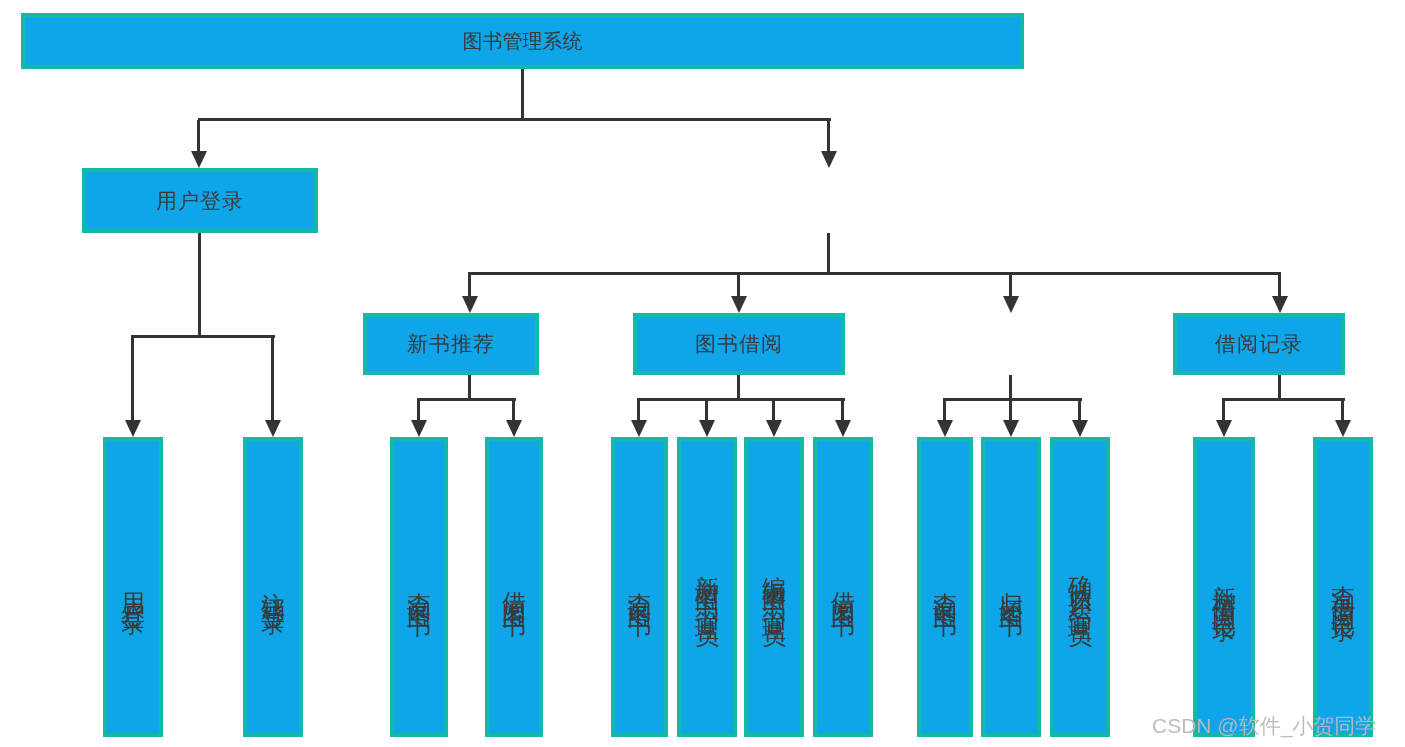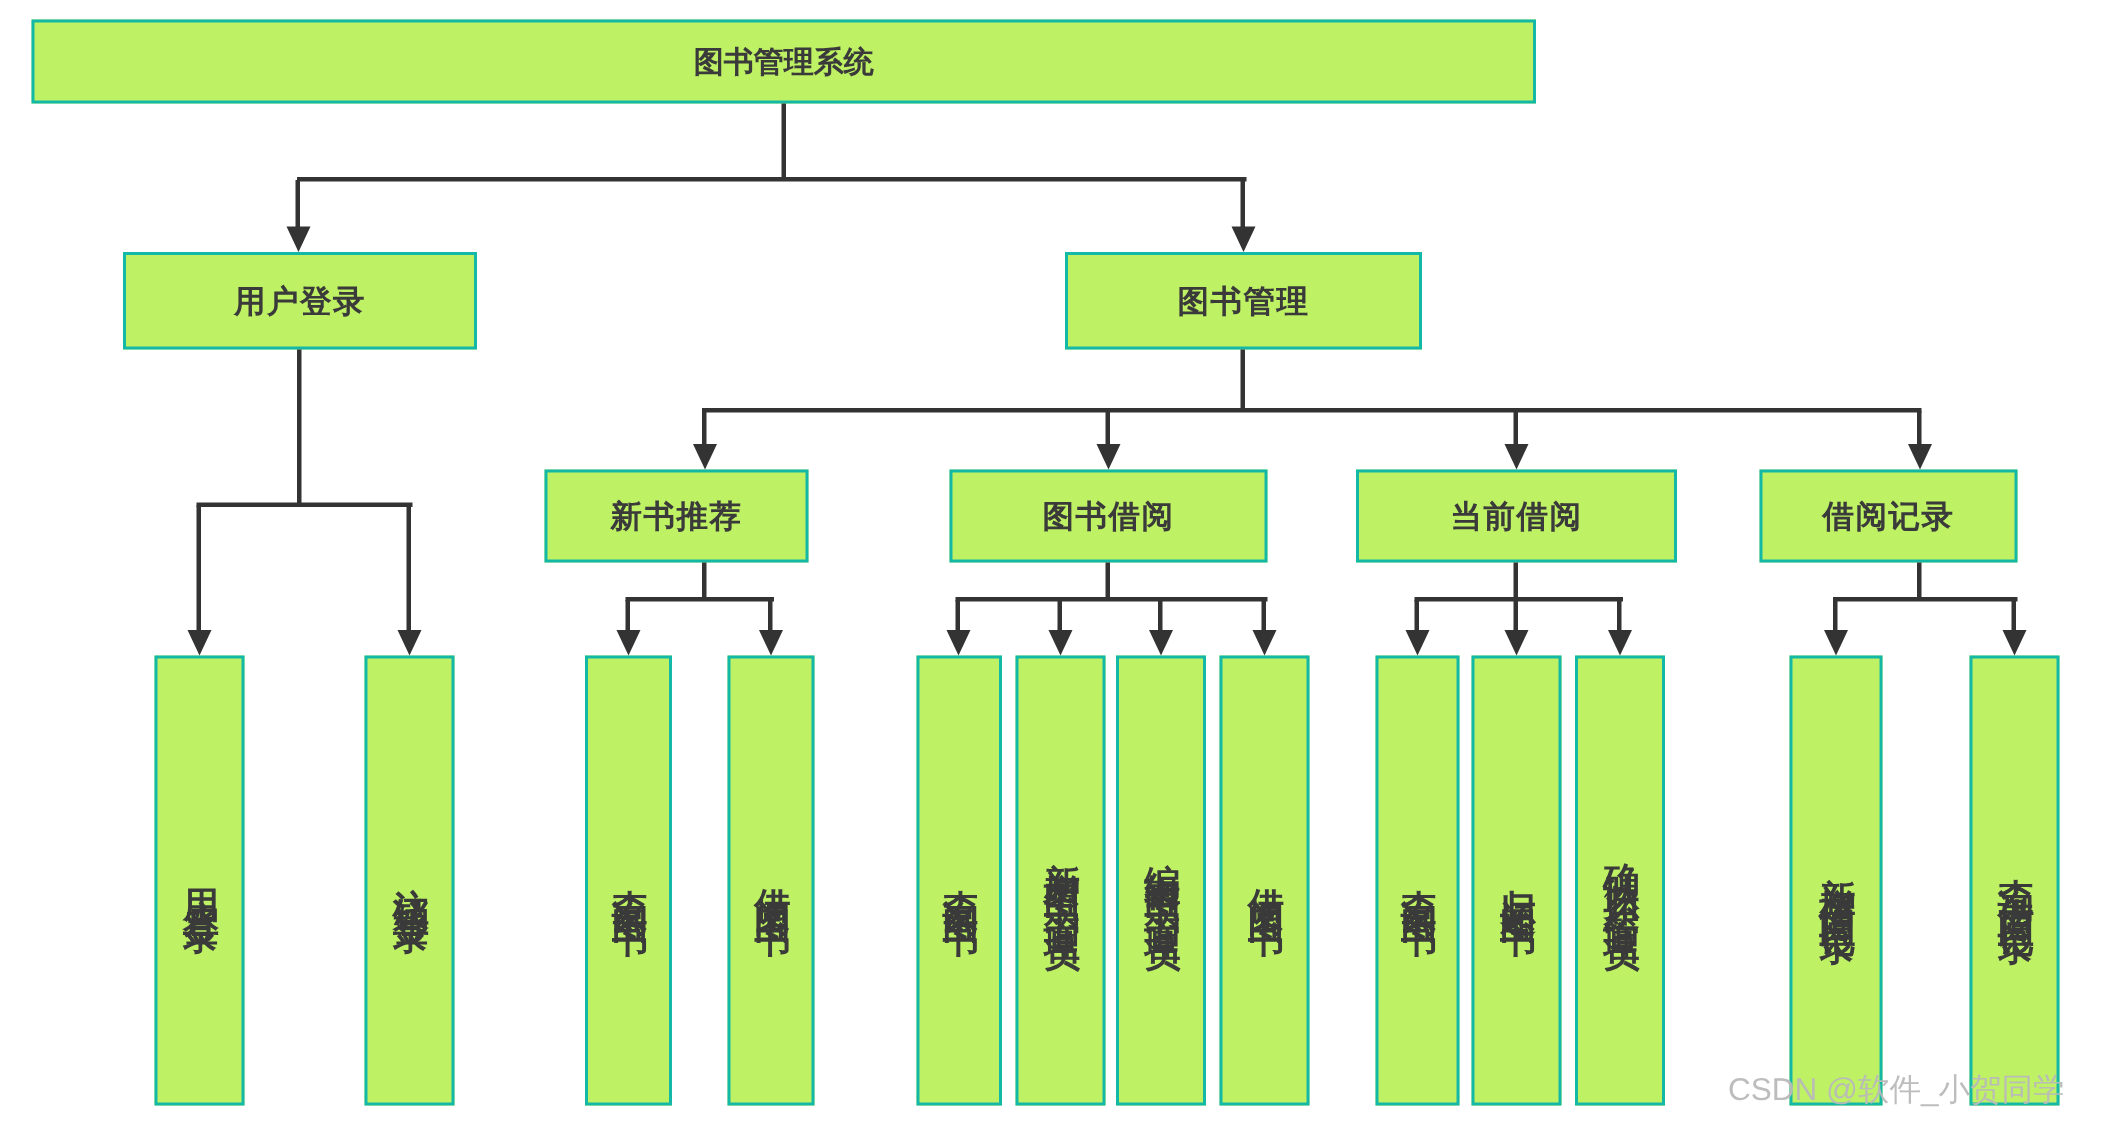--- a/index.html
+++ b/index.html
@@ -3,24 +3,23 @@
 <meta charset="utf-8">
 <style>
   html,body { margin:0; padding:0; background:#ffffff; }
   #canvas {
     position:relative; width:1405px; height:747px; background:#ffffff;
     font-family:"Liberation Sans","DejaVu Sans",sans-serif; color:#333333;
     overflow:hidden;
   }
   .node {
     position:absolute; box-sizing:border-box;
-    border:2px solid #14b8a6; background:#bef264;
+    border:4px solid #14b8a6; background:#0ea5e9;
     display:flex; align-items:center; justify-content:center;
     color:#3a3a3a;
-    font-weight:bold;
   }
   .h-node { font-size:21px; letter-spacing:1px; }
   .root-node { font-size:20px; }
   .leaf {
     writing-mode:vertical-rl; text-orientation:upright;
     font-size:24px; letter-spacing:7px; line-height:1;
   }
   .vline { position:absolute; width:3px; background:#333333; }
   .hline { position:absolute; height:3px; background:#333333; }
   .arrow {
@@ -34,25 +33,23 @@
   }
 </style>
 </head>
 <body>
 
 <div id="canvas">
 
   <div class="node root-node" style="left:21px; top:13px; width:1003px; height:56px;">图书管理系统</div>
 
   <div class="node h-node" style="left:82px; top:168px; width:236px; height:65px;">用户登录</div>
-  <div class="node h-node" style="left:710px; top:168px; width:238px; height:65px;">图书管理</div>
 
   <div class="node h-node" style="left:363px; top:313px; width:176px; height:62px;">新书推荐</div>
   <div class="node h-node" style="left:633px; top:313px; width:212px; height:62px;">图书借阅</div>
-  <div class="node h-node" style="left:904px; top:313px; width:214px; height:62px;">当前借阅</div>
   <div class="node h-node" style="left:1173px; top:313px; width:172px; height:62px;">借阅记录</div>
 
   <div class="node leaf" style="left:103px; top:437px; width:60px; height:300px;">用户登录</div>
   <div class="node leaf" style="left:243px; top:437px; width:60px; height:300px;">注销登录</div>
 
   <div class="node leaf" style="left:390px; top:437px; width:58px; height:300px;">查询图书</div>
   <div class="node leaf" style="left:485px; top:437px; width:58px; height:300px;">借阅图书</div>
 
   <div class="node leaf" style="left:611px; top:437px; width:57px; height:300px;">查询图书</div>
   <div class="node leaf" style="left:677px; top:437px; width:60px; height:300px;">新增图书（管理员）</div>

